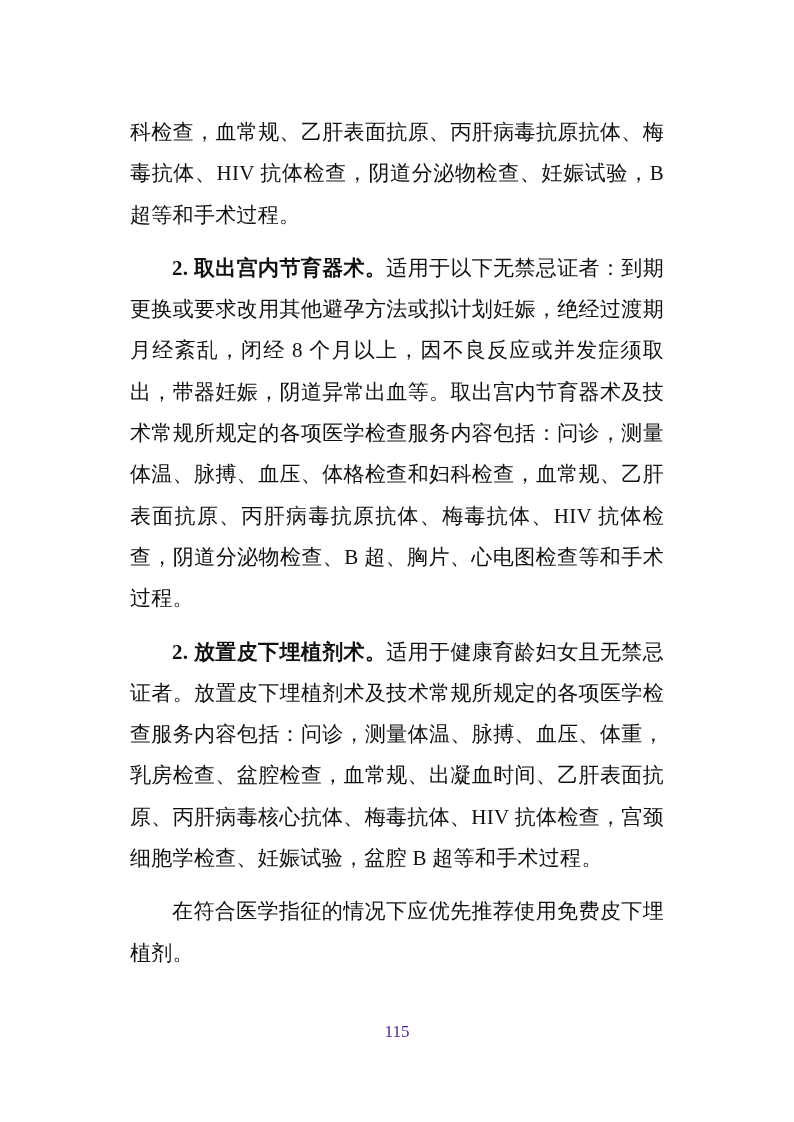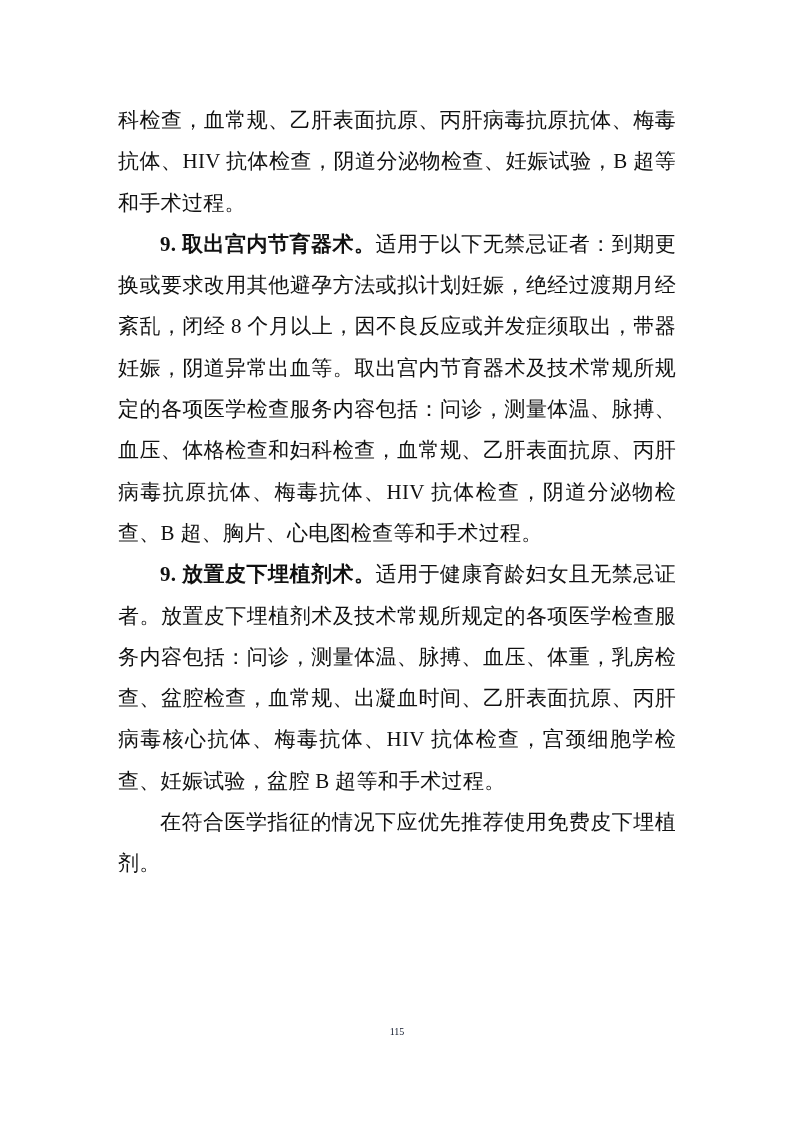--- a/index.html
+++ b/index.html
@@ -22,52 +22,52 @@
     top: 100px;
     left: 118px;
     width: 558px;
     font-size: 21px;
     line-height: 41.3px;
     text-align: justify;
     text-justify: inter-character;
     letter-spacing: 0.3px;
   }
   .para {
-    margin: 0;
+    margin: 12px;
     padding: 0;
   }
   .para.indent {
     text-indent: 2em;
   }
   .para .lead {
     font-weight: bold;
   }
   .page-footer {
     position: absolute;
     top: 1022px;
     left: 0;
     width: 794px;
     text-align: center;
-    font-size: 10px;
+    font-size: 17px;
     line-height: 20px;
-    color: #0f172a;
+    color: #4c1d95;
     font-family: "Liberation Serif", "DejaVu Serif", serif;
   }
 </style>
 </head>
 <body>
 
 <div class="page">
   <main class="body-text">
     <p class="para"><b class="lead"></b><span>科检查，血常规、乙肝表面抗原、丙肝病毒抗原抗体、梅毒抗体、HIV 抗体检查，阴道分泌物检查、妊娠试验，B 超等和手术过程。</span></p>
 
 
-    <p class="para indent"><b class="lead">9. 取出宫内节育器术。</b><span>适用于以下无禁忌证者：到期更换或要求改用其他避孕方法或拟计划妊娠，绝经过渡期月经紊乱，闭经 8 个月以上，因不良反应或并发症须取出，带器妊娠，阴道异常出血等。取出宫内节育器术及技术常规所规定的各项医学检查服务内容包括：问诊，测量体温、脉搏、血压、体格检查和妇科检查，血常规、乙肝表面抗原、丙肝病毒抗原抗体、梅毒抗体、HIV 抗体检查，阴道分泌物检查、B 超、胸片、心电图检查等和手术过程。</span></p>
+    <p class="para indent"><b class="lead">2. 取出宫内节育器术。</b><span>适用于以下无禁忌证者：到期更换或要求改用其他避孕方法或拟计划妊娠，绝经过渡期月经紊乱，闭经 8 个月以上，因不良反应或并发症须取出，带器妊娠，阴道异常出血等。取出宫内节育器术及技术常规所规定的各项医学检查服务内容包括：问诊，测量体温、脉搏、血压、体格检查和妇科检查，血常规、乙肝表面抗原、丙肝病毒抗原抗体、梅毒抗体、HIV 抗体检查，阴道分泌物检查、B 超、胸片、心电图检查等和手术过程。</span></p>
 
-    <p class="para indent"><b class="lead">9. 放置皮下埋植剂术。</b><span>适用于健康育龄妇女且无禁忌证者。放置皮下埋植剂术及技术常规所规定的各项医学检查服务内容包括：问诊，测量体温、脉搏、血压、体重，乳房检查、盆腔检查，血常规、出凝血时间、乙肝表面抗原、丙肝病毒核心抗体、梅毒抗体、HIV 抗体检查，宫颈细胞学检查、妊娠试验，盆腔 B 超等和手术过程。</span></p>
+    <p class="para indent"><b class="lead">2. 放置皮下埋植剂术。</b><span>适用于健康育龄妇女且无禁忌证者。放置皮下埋植剂术及技术常规所规定的各项医学检查服务内容包括：问诊，测量体温、脉搏、血压、体重，乳房检查、盆腔检查，血常规、出凝血时间、乙肝表面抗原、丙肝病毒核心抗体、梅毒抗体、HIV 抗体检查，宫颈细胞学检查、妊娠试验，盆腔 B 超等和手术过程。</span></p>
 
     <p class="para indent"><b class="lead"></b><span>在符合医学指征的情况下应优先推荐使用免费皮下埋植剂。</span></p>
   </main>
 
   <footer class="page-footer">
     <span>115</span>
   </footer>
 </div>
 
 </body></html>

